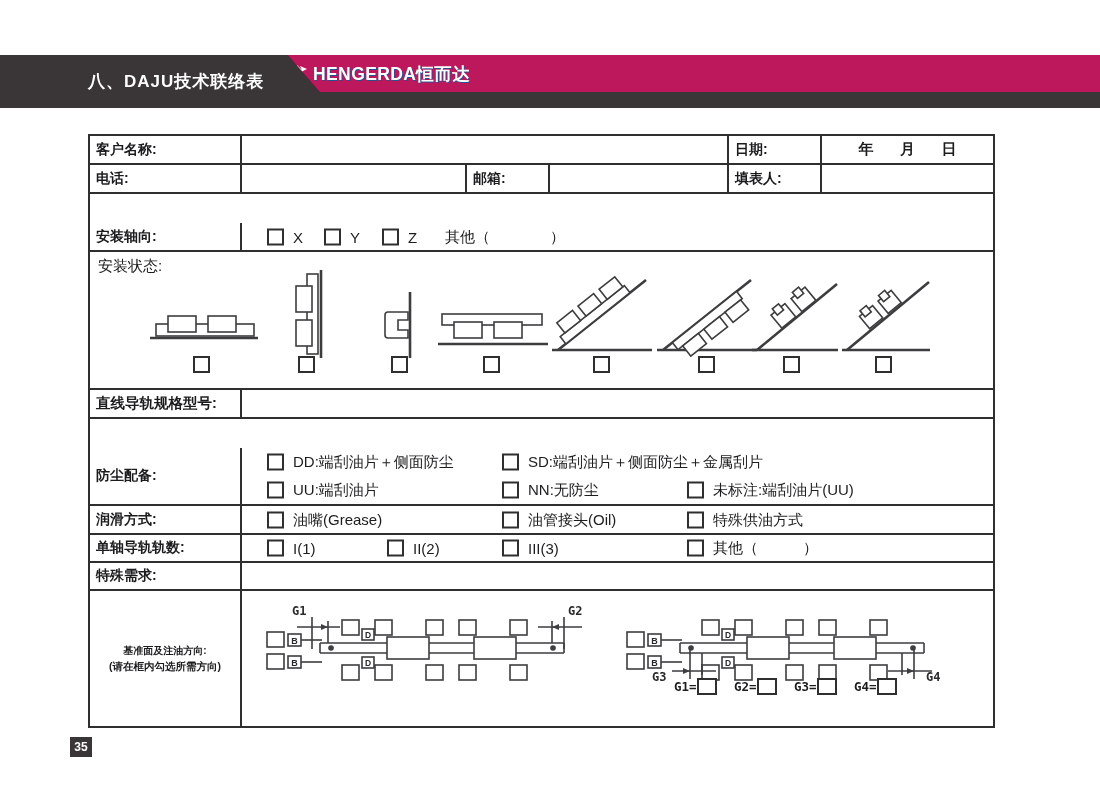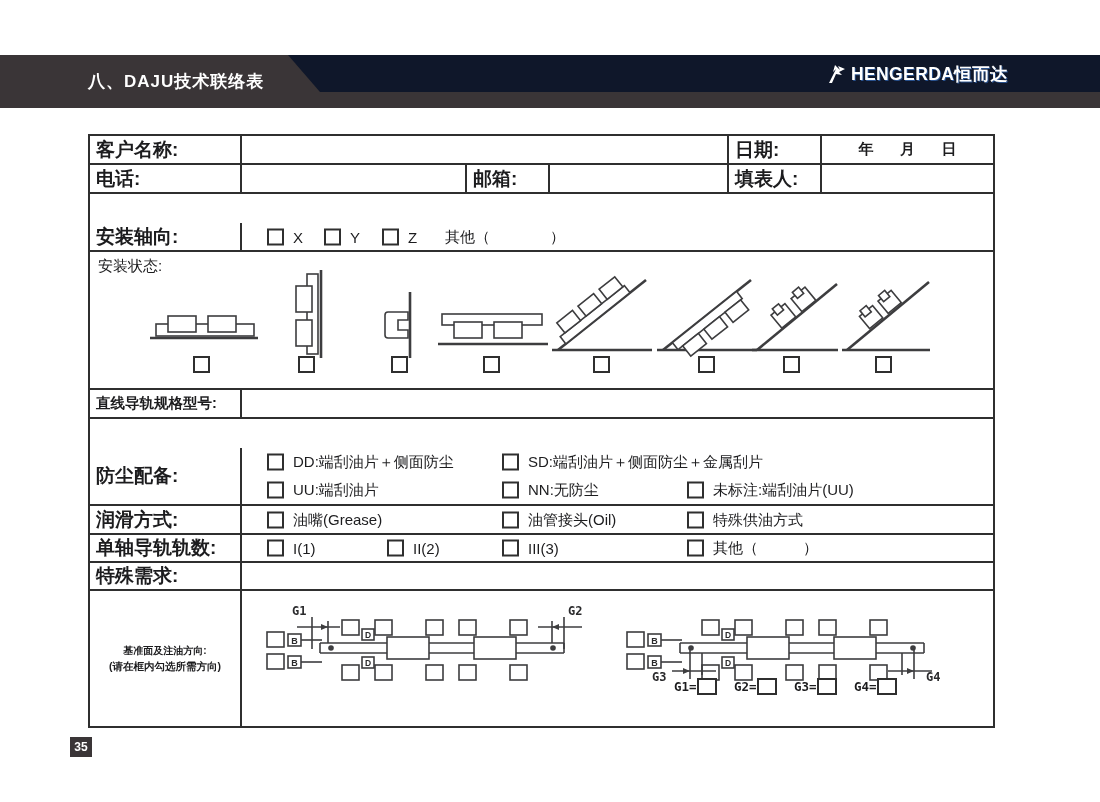--- a/index.html
+++ b/index.html
@@ -1,35 +1,35 @@
 <!DOCTYPE html>
 <html><head>
 <meta charset="utf-8">
 <style>
   html,body{margin:0;padding:0;background:#fff;}
   .canvas{position:relative;width:1100px;height:802px;background:#ffffff;overflow:hidden;
           font-family:"Liberation Sans","DejaVu Sans",sans-serif;color:#1c1c1e;}
   
   .hdr-bar{position:absolute;left:0;top:55px;width:1100px;height:53px;background:#3a3537;}
-  .hdr-banner{position:absolute;left:288px;top:55px;width:812px;height:37px;background:#0f172a;
+  .hdr-banner{position:absolute;left:288px;top:55px;width:812px;height:37px;background:#be185d;
               clip-path:polygon(0 0,100% 0,100% 100%,32px 100%);
-              display:flex;align-items:center;justify-content:flex-end;
+              display:flex;align-items:center;justify-content:flex-start;
               padding-right:92px;box-sizing:border-box;}
   .hdr-title{position:absolute;left:88px;top:55px;height:53px;display:flex;align-items:center;
              color:#fff;font-size:17px;font-weight:700;letter-spacing:1px;}
   .brand{display:flex;align-items:center;gap:3px;color:#fff;font-weight:700;font-size:17.5px;
          letter-spacing:.4px;text-shadow:1px 1px 0 #28508c;}
   
   .tbl{position:absolute;left:88px;top:134px;width:907px;height:594px;
        border:2px solid #2f2f2f;box-sizing:border-box;}
   .row{position:absolute;left:0;width:903px;border-bottom:2px solid #2f2f2f;box-sizing:border-box;}
   .row.last{border-bottom:none;}
   .cell{position:absolute;top:0;bottom:0;box-sizing:border-box;}
   .br{border-right:2px solid #2f2f2f;}
-  .lab{display:flex;align-items:center;padding:0 6px;font-weight:700;font-size:19px;white-space:nowrap;}
+  .lab{display:flex;align-items:center;padding:0 6px;font-weight:700;font-size:14px;white-space:nowrap;}
   .content{position:absolute;left:152px;right:0;top:0;bottom:0;}
   .cb{width:17px;height:17px;border:2px solid #2f2f2f;background:#fff;box-sizing:border-box;flex:none;}
   .cb.abs{position:absolute;}
   .opt{position:absolute;display:flex;align-items:center;gap:9px;top:50%;
        transform:translateY(-50%);font-size:15px;font-weight:500;white-space:nowrap;}
   .opt.l1{top:25%;} .opt.l2{top:75%;}
   .date-cell{display:flex;align-items:center;justify-content:space-evenly;
              font-weight:700;font-size:15px;padding:0 10px;}
   .state-label{position:absolute;left:8px;top:5px;font-weight:400;font-size:15px;}
   .datum-label-wrap{display:flex;flex-direction:column;align-items:center;justify-content:center;

